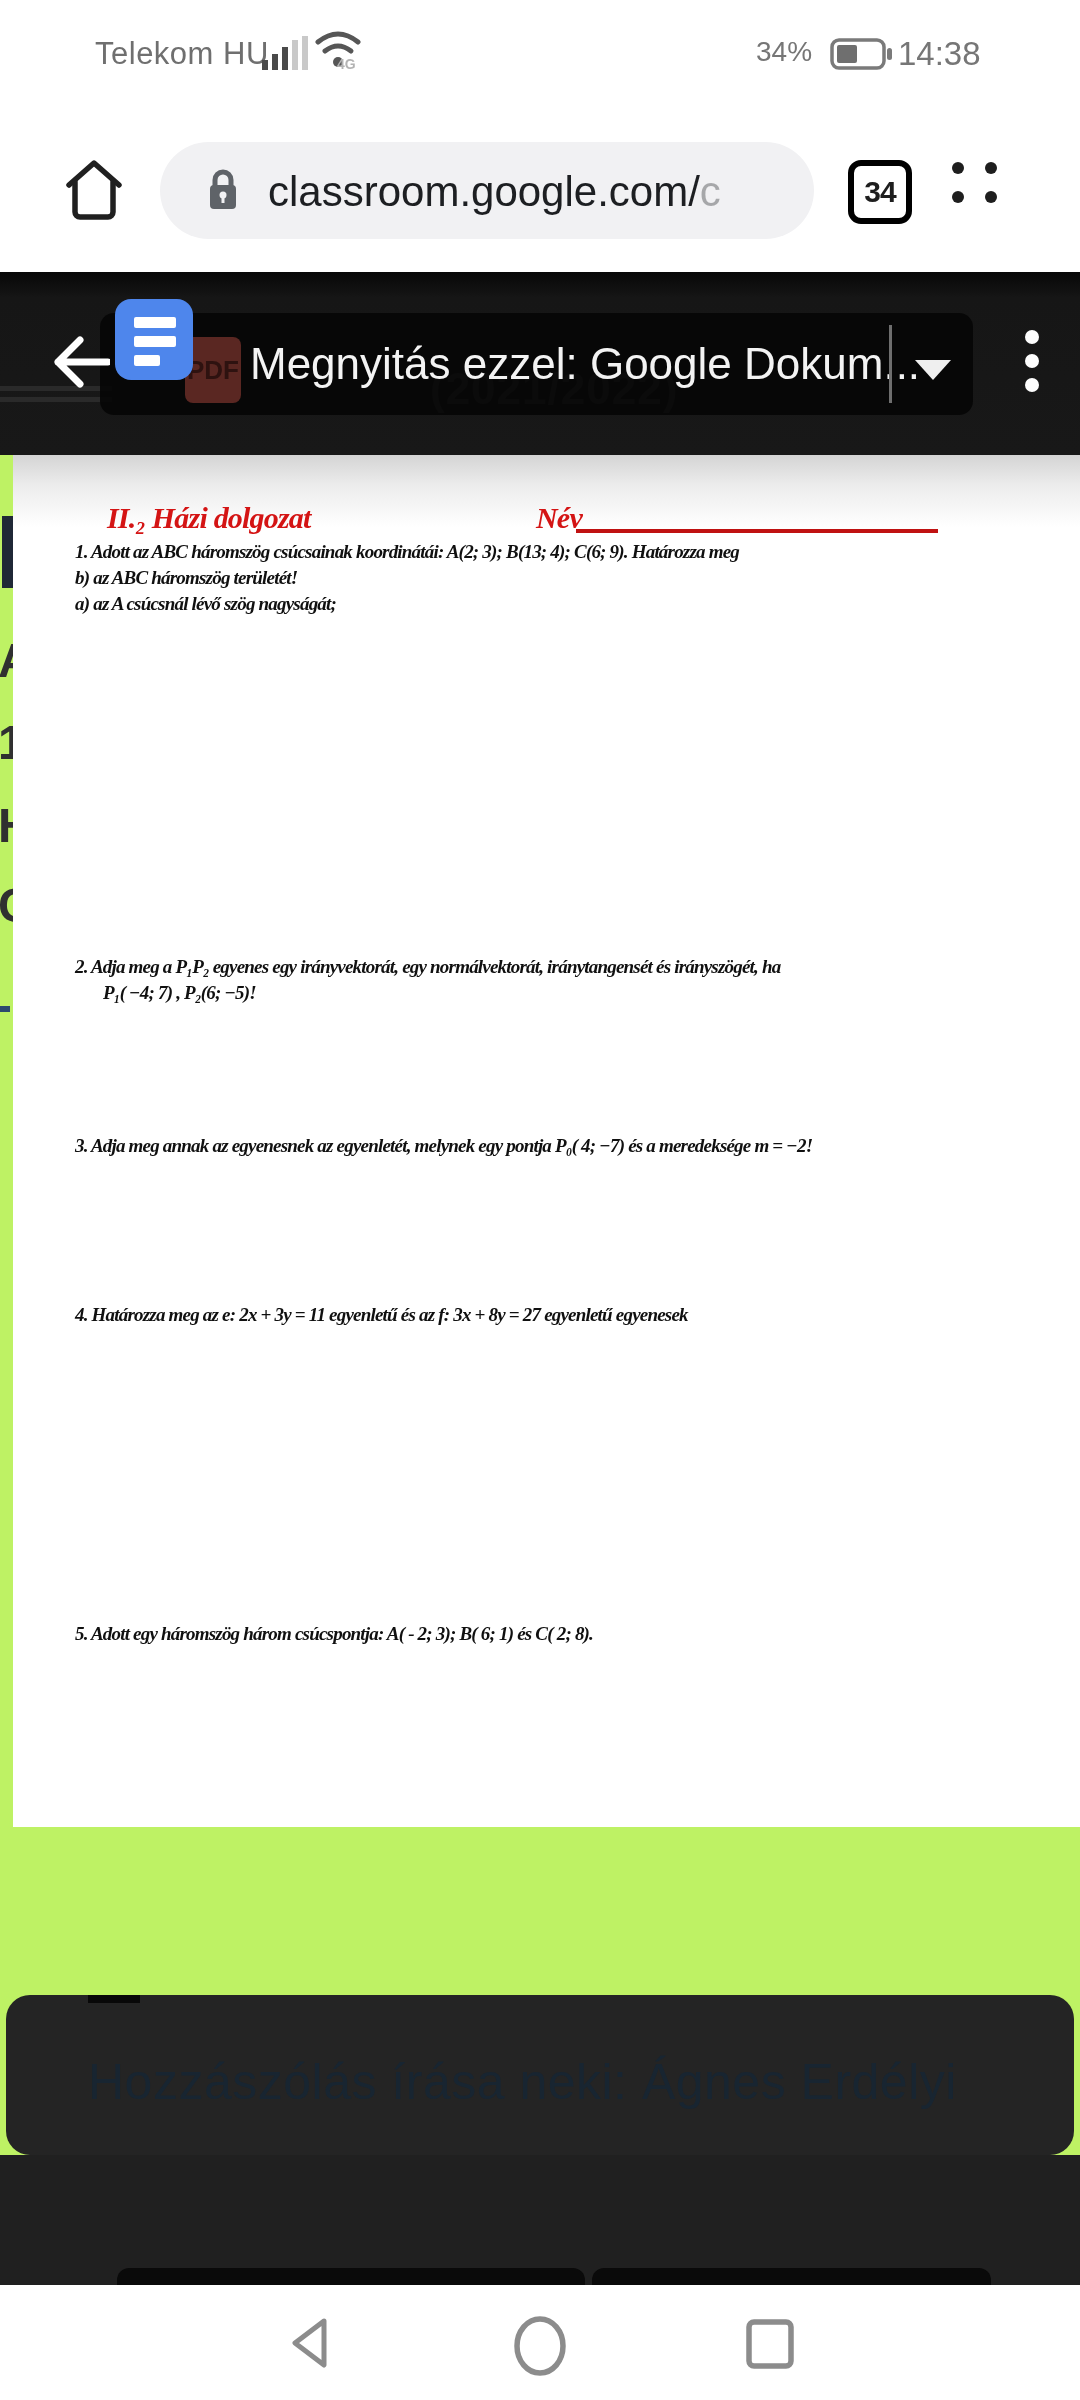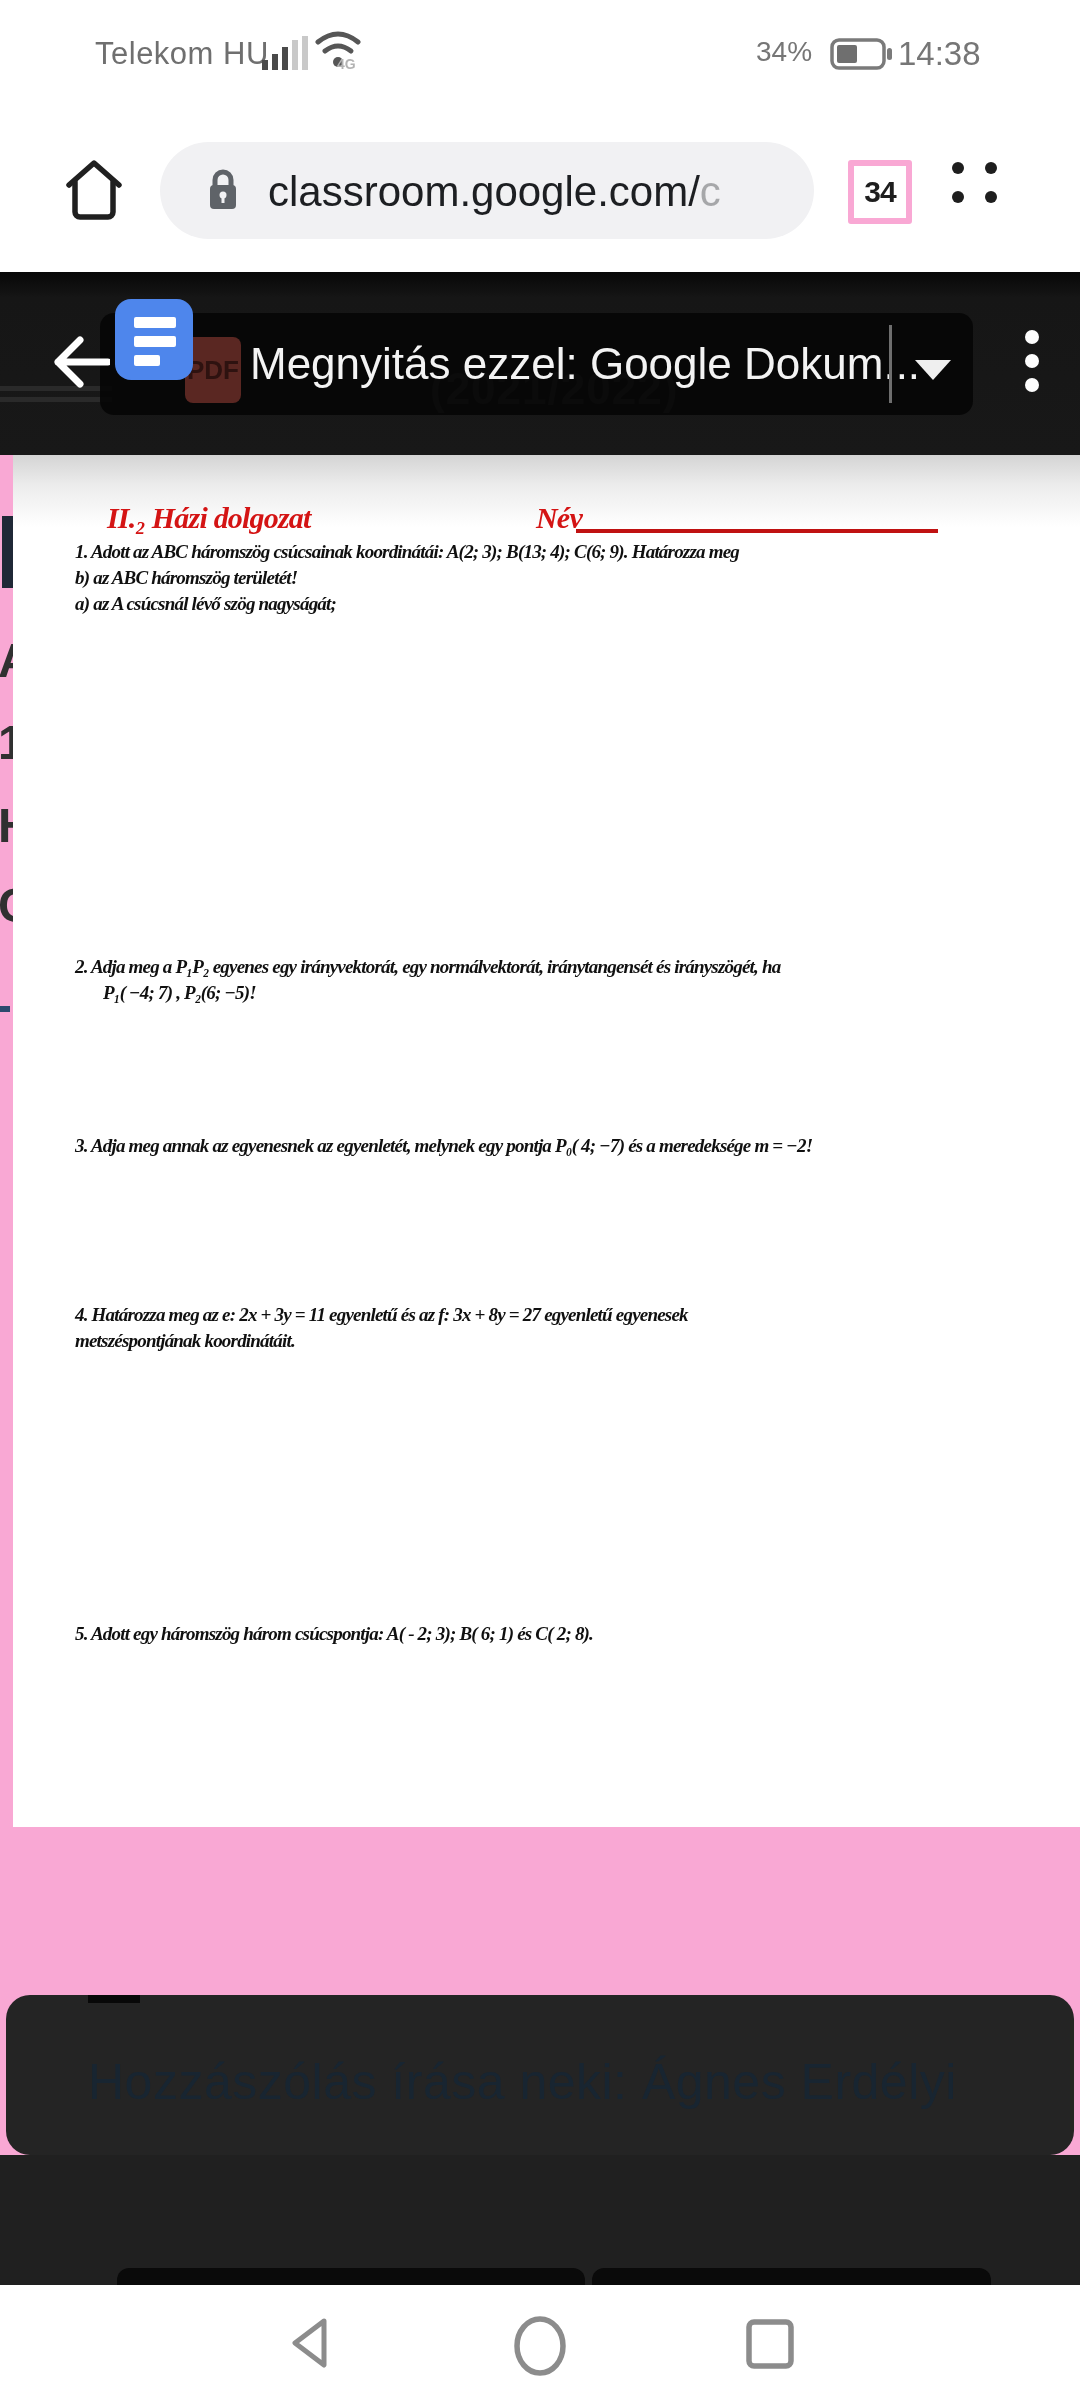--- a/index.html
+++ b/index.html
@@ -1,30 +1,30 @@
 <!DOCTYPE html>
 <html><head>
 <meta charset="utf-8">
 <style>
   html,body{margin:0;padding:0;background:#000;}
-  #screen{position:relative;width:1080px;height:2400px;overflow:hidden;background:#f9a8d4;
+  #screen{position:relative;width:1080px;height:2400px;overflow:hidden;background:#bef264;
           font-family:"Liberation Sans","DejaVu Sans",sans-serif;}
   .abs{position:absolute;}
 
   
   .chrome{left:0;top:0;width:1080px;height:272px;background:#ffffff;}
   .carrier{left:95px;top:36px;font-size:31px;color:#6f6f6f;letter-spacing:.5px;}
   .net-label{left:337px;top:56px;font-size:14px;font-weight:700;color:#b3b3b3;}
   .pct{left:756px;top:36px;font-size:28px;color:#767676;}
   .clock{left:898px;top:35px;font-size:33px;color:#767676;}
 
   .addr-pill{left:160px;top:142px;width:654px;height:97px;border-radius:49px;background:#f1f1f3;}
   .url{left:108px;top:26px;font-size:42px;color:#1d1f22;white-space:nowrap;}
   .url-cut{opacity:.35;}
-  .tab-box{left:848px;top:160px;width:52px;height:52px;border:6px solid #f9a8d4;border-radius:3px;
+  .tab-box{left:848px;top:160px;width:52px;height:52px;border:6px solid #000000;border-radius:13px;
            box-sizing:content-box;text-align:center;}
   .tab-box span{display:block;line-height:52px;font-size:30px;font-weight:700;color:#1e1e1e;letter-spacing:-1px;}
   .dots4{left:952px;top:162px;display:grid;grid-template-columns:12px 12px;grid-column-gap:21px;grid-row-gap:17px;}
   .dots4 i{width:12px;height:12px;border-radius:50%;background:#1e1e1e;}
 
   
   .overlay{left:0;top:272px;width:1080px;height:183px;background:linear-gradient(180deg,#070707 0,#161616 26px,#181818 100%);}
   .ghost-title{left:430px;top:92px;font-size:44px;font-weight:700;color:#4a4a4a;z-index:0;letter-spacing:1px;}
   .ghost-line{left:0;width:112px;height:5px;background:#2a2a2a;z-index:0;}
   .open-bar{left:100px;top:41px;width:873px;height:102px;background:rgba(6,6,6,.93);border-radius:14px;z-index:1;}
@@ -173,21 +173,20 @@
     </div>
     <div class="abs problem p2">
       <div>2. Adja meg a P₁P₂ egyenes egy irányvektorát, egy normálvektorát, iránytangensét és irányszögét, ha</div>
       <div class="ind">P₁( −4; 7) , P₂(6; −5)!</div>
     </div>
     <div class="abs problem p3">
       <div>3. Adja meg annak az egyenesnek az egyenletét, melynek egy pontja P₀( 4; −7) és a meredeksége m = −2!</div>
     </div>
     <div class="abs problem p4">
       <div>4. Határozza meg az e: 2x + 3y = 11 egyenletű és az f: 3x + 8y = 27 egyenletű egyenesek</div>
-      <div>metszéspontjának koordinátáit.</div>
     </div>
     <div class="abs problem p5">
       <div>5.  Adott egy háromszög három csúcspontja: A( - 2; 3); B( 6; 1) és C( 2; 8).</div>
     </div>
   </div>
 
   <div class="abs comment-card">
     <span class="abs comment-text">Hozzászólás írása neki: Ágnes Erdélyi</span>
   </div>
   <div class="abs notch"></div>

